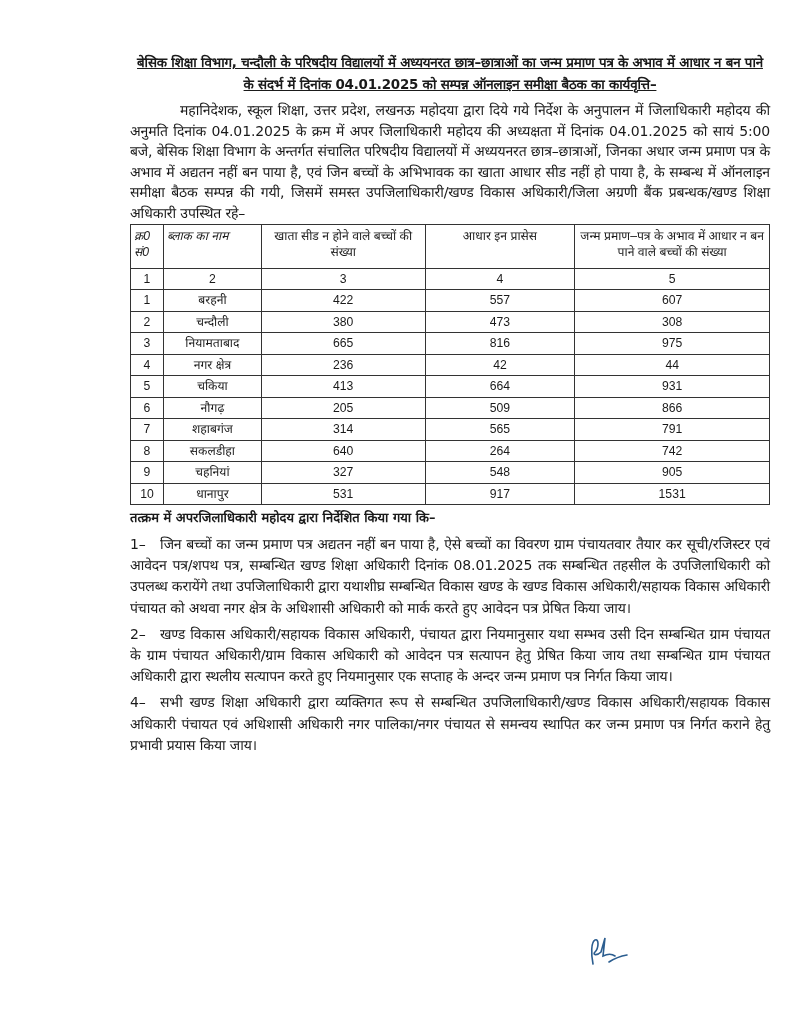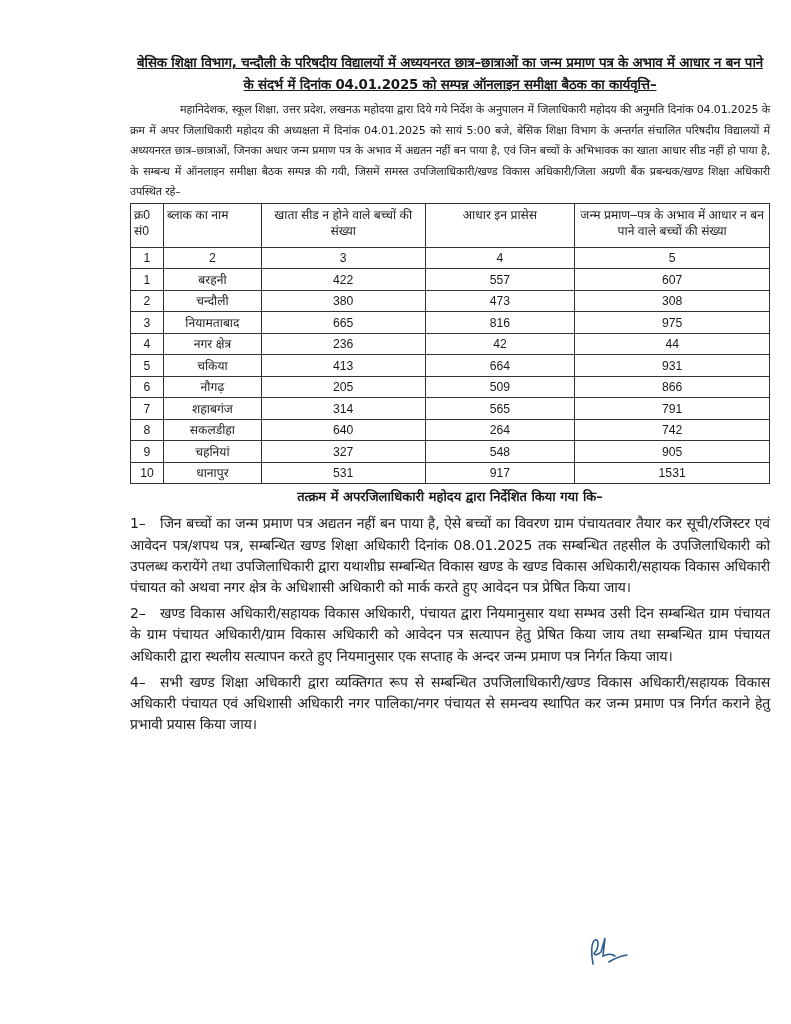--- a/index.html
+++ b/index.html
@@ -7,36 +7,36 @@
     width: 791px; height: 1024px; position: relative; overflow: hidden;
     font-family: "DejaVu Sans", "Liberation Sans", sans-serif;
     color: #1a1a1a;
   }
   .page { position: absolute; left: 82px; top: 52px; width: 640px; margin-left: 48px; }
   .title {
     font-weight: bold; font-size: 13.4px; line-height: 22px;
     text-align: center; text-decoration: underline; letter-spacing: -0.2px;
   }
   .para {
-    font-size: 11px; line-height: 20.6px; text-align: justify;
+    font-size: 14px; line-height: 20.6px; text-align: justify;
     text-indent: 50px; margin-top: 4px; letter-spacing: -0.15px;
   }
   .para2 { margin-top: 10px; }
   table.data {
     width: 640px; border-collapse: collapse; margin-top: 0px;
     font-family: "Liberation Sans", sans-serif; font-size: 12.2px;
   }
   table.data th, table.data td {
     border: 1px solid #333; text-align: center; padding: 0 3px;
     font-weight: normal; height: 20.5px; line-height: 16px;
   }
   table.data thead th { height: 40px; vertical-align: top; padding-top: 3px; }
-  table.data thead th.left { text-align: left; }
+  table.data thead th.left { text-align: left; font-style: italic; }
   table.data tr.total td { font-weight: bold; }
-  .subhead { font-weight: bold; font-size: 13px; line-height: 22px; margin-top: 2px; text-align: center; }
+  .subhead { font-weight: bold; font-size: 13px; line-height: 22px; margin-top: 2px; }
   .item {
     font-size: 14px; line-height: 21.2px; text-align: justify;
     margin-top: 5px; letter-spacing: -0.15px;
   }
   .item .num { display: inline-block; width: 30px; }
   .signature { position: absolute; left: 587px; top: 934px; width: 60px; height: 36px; }
 </style>
 </head>
 <body>
 

